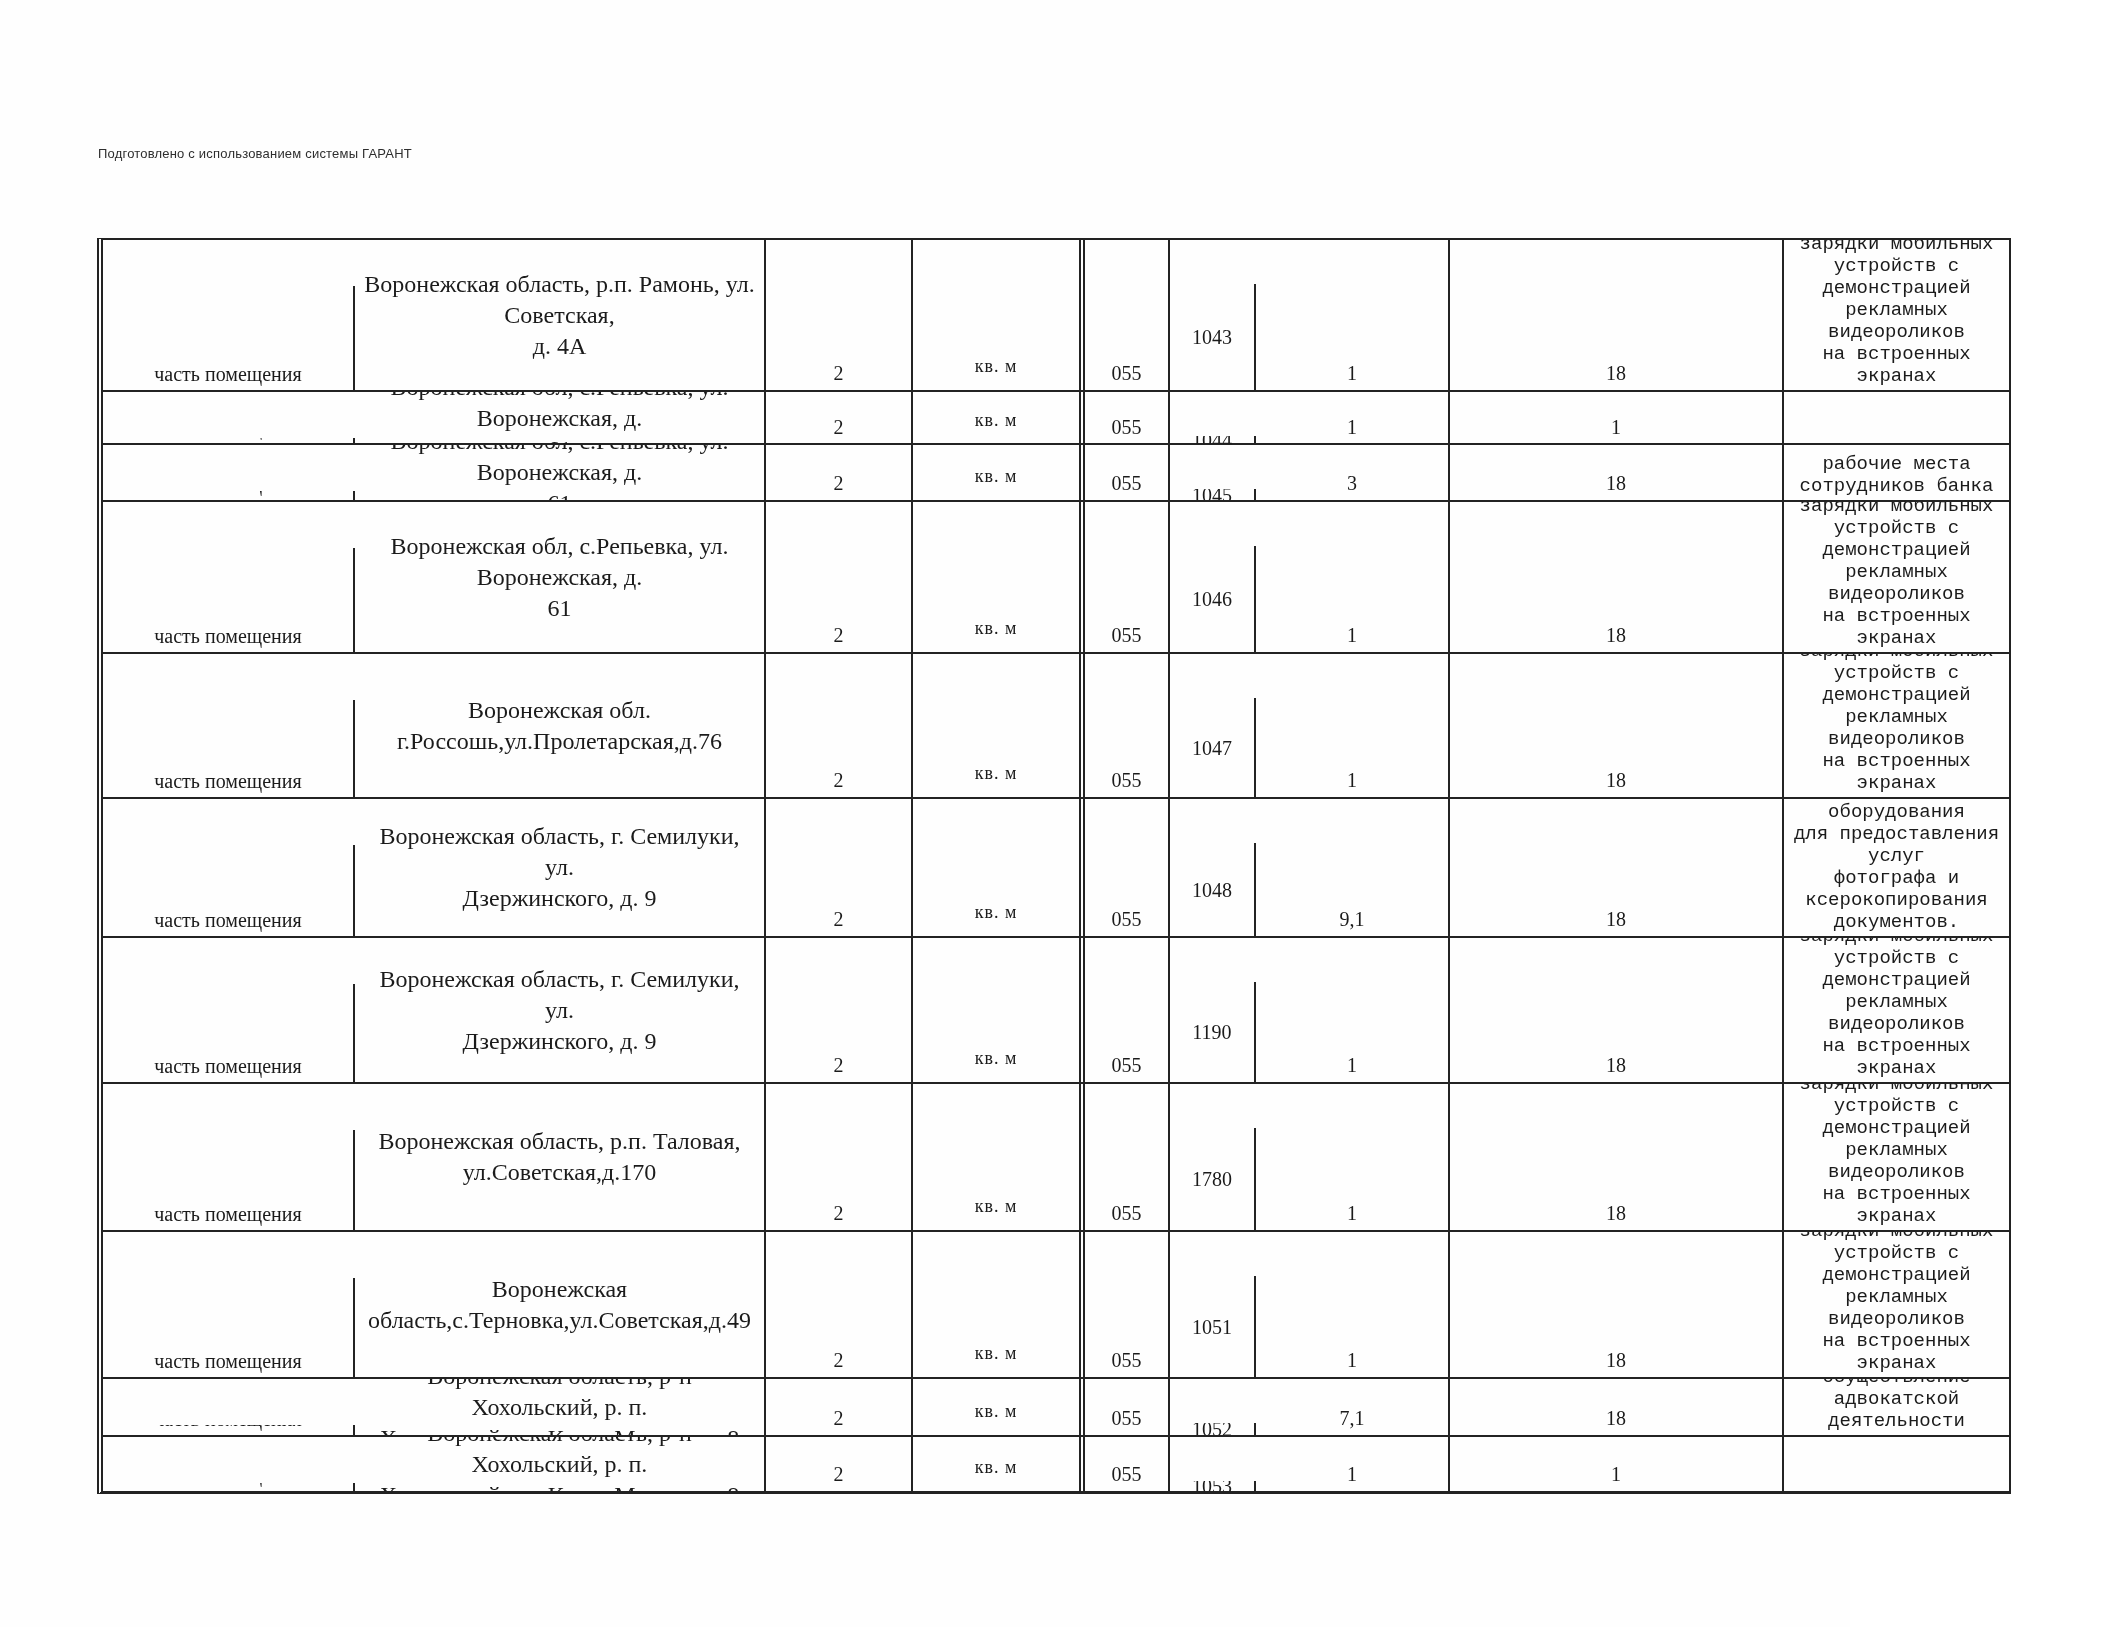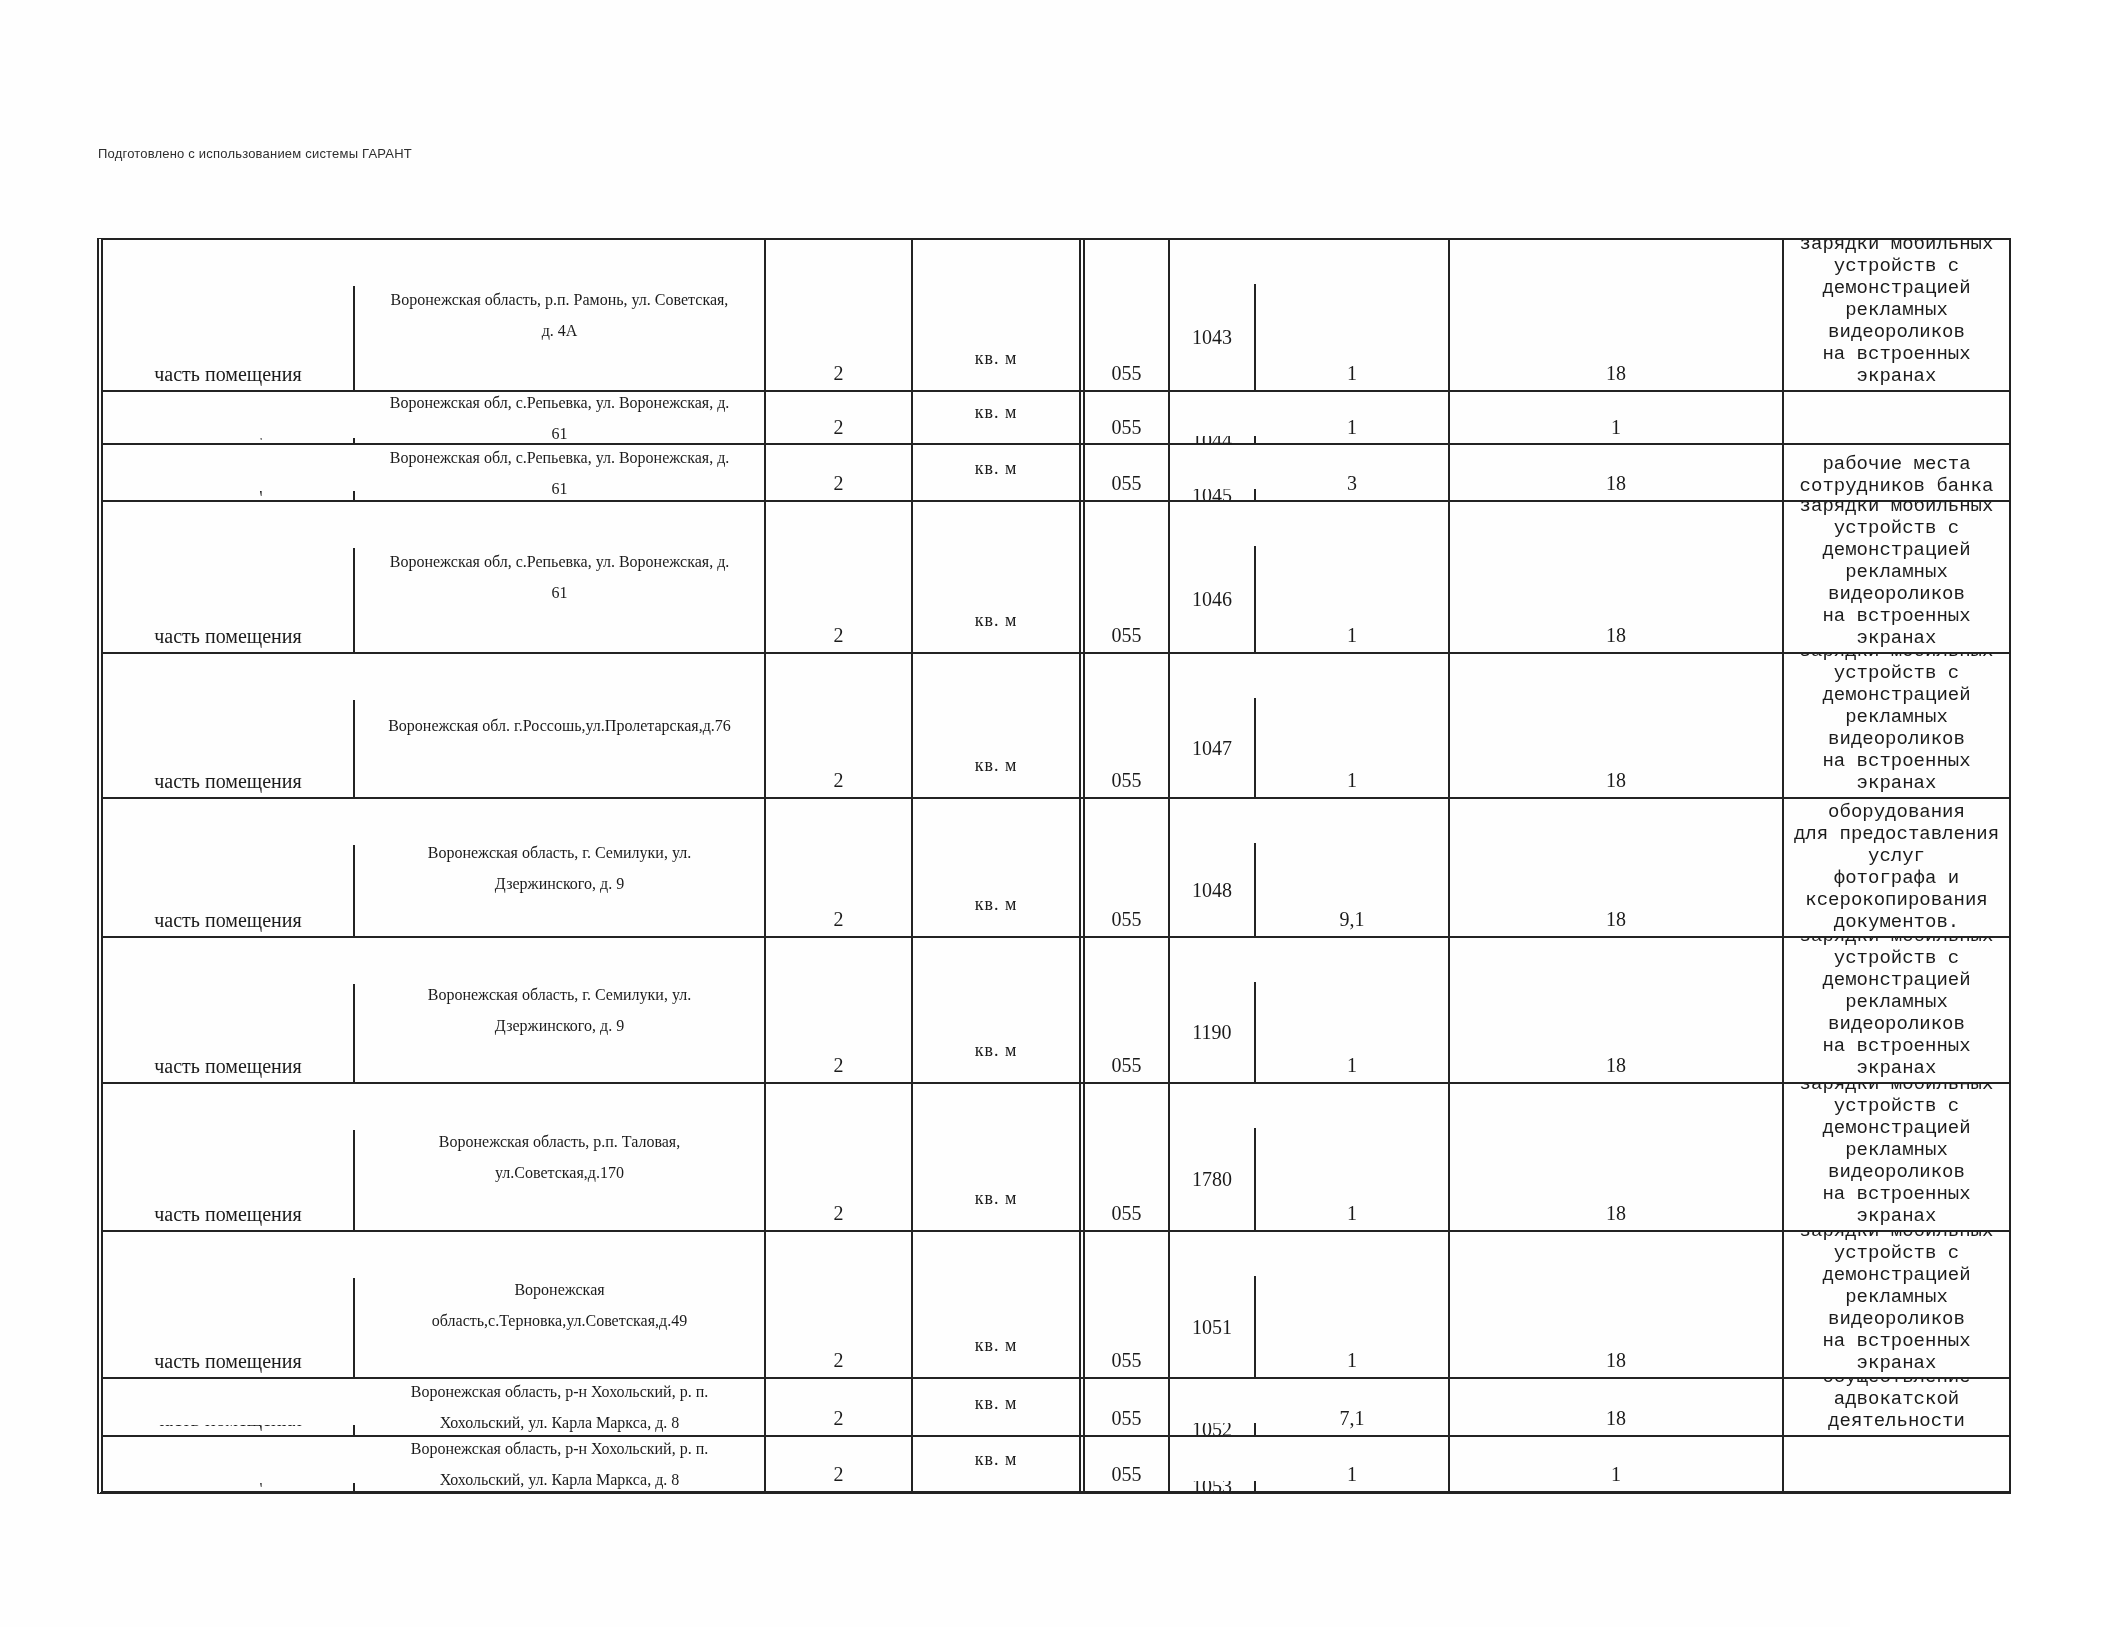--- a/index.html
+++ b/index.html
@@ -65,23 +65,23 @@
     font-size: 20px;
     line-height: 24px;
     text-align: center;
     padding: 2px 4px;
   }
   .c9 { border-right: none; }
   .c4 { border-right: 6px double #232323; }
 
   
   .c1 { align-items: flex-end; padding-bottom: 4px; margin-top: 46px; }
-  .c2 { align-items: center; white-space: pre-line; font-size: 16px; line-height: 31px; padding: 12px 8px; }
+  .c2 { align-items: center; white-space: pre-line; font-size: 24px; line-height: 31px; padding: 12px 8px; }
   .c3 { align-items: flex-end; padding-bottom: 5px; }
-  .c4 { align-items: flex-end; padding-bottom: 20px; font-size: 18px; letter-spacing: 1px; text-align: right; }
+  .c4 { align-items: flex-end; padding-bottom: 12px; font-size: 18px; letter-spacing: 1px; text-align: right; }
   .c5 { align-items: flex-end; padding-bottom: 5px; }
   .c6 { align-items: center; margin-top: 44px; }
   .c7 { align-items: flex-end; padding-bottom: 5px; }
   .c8 { align-items: flex-end; padding-bottom: 5px; }
   .c9 { align-items: flex-end; white-space: pre-line; font-size: 19px; line-height: 22px; padding-bottom: 3px; font-family: Liberation Mono, monospace; }
 </style>
 </head>
 <body>
 
 <div class="page">

